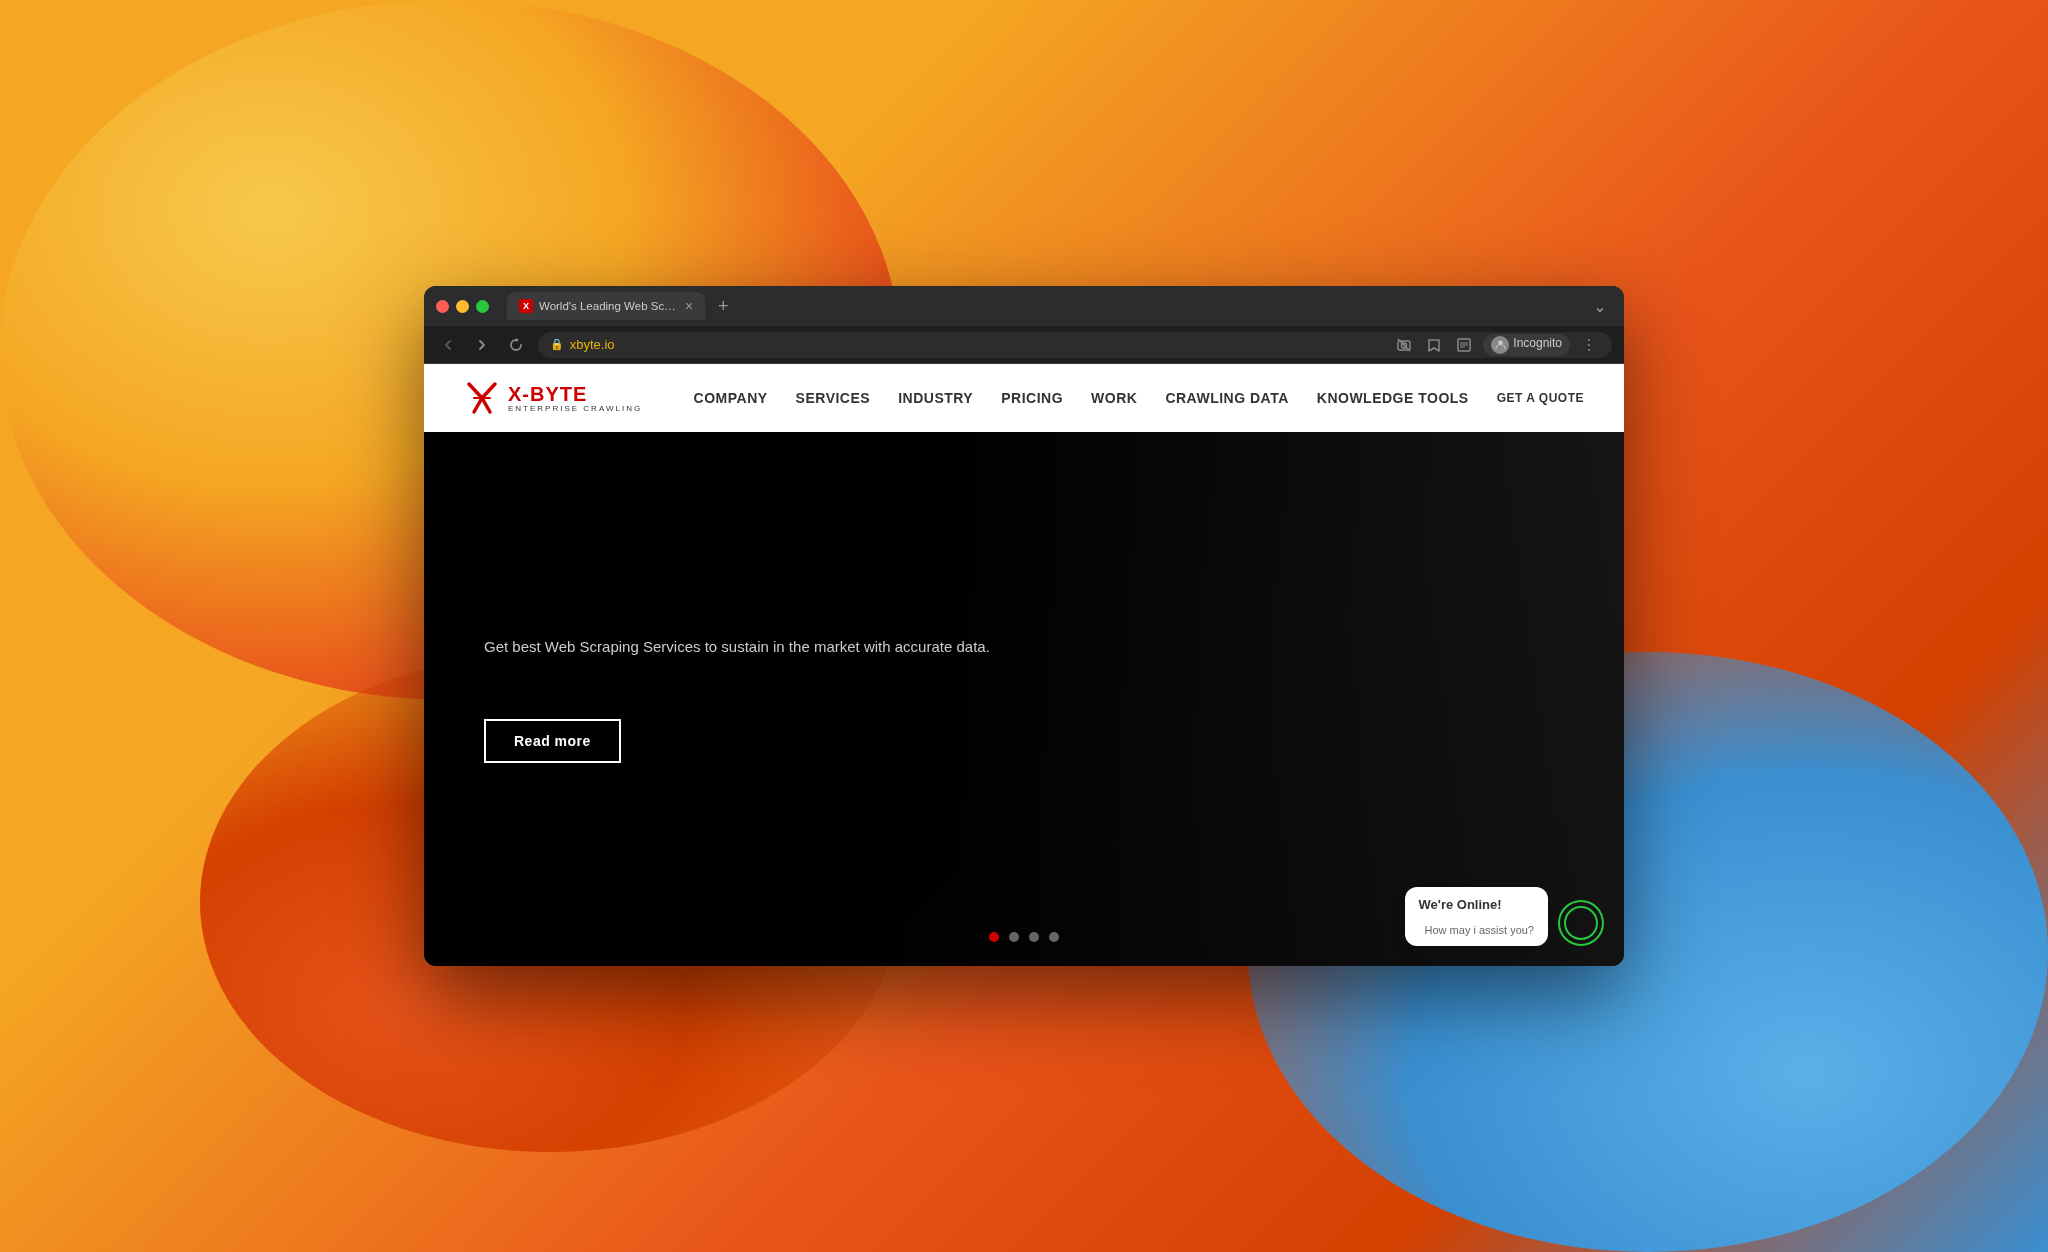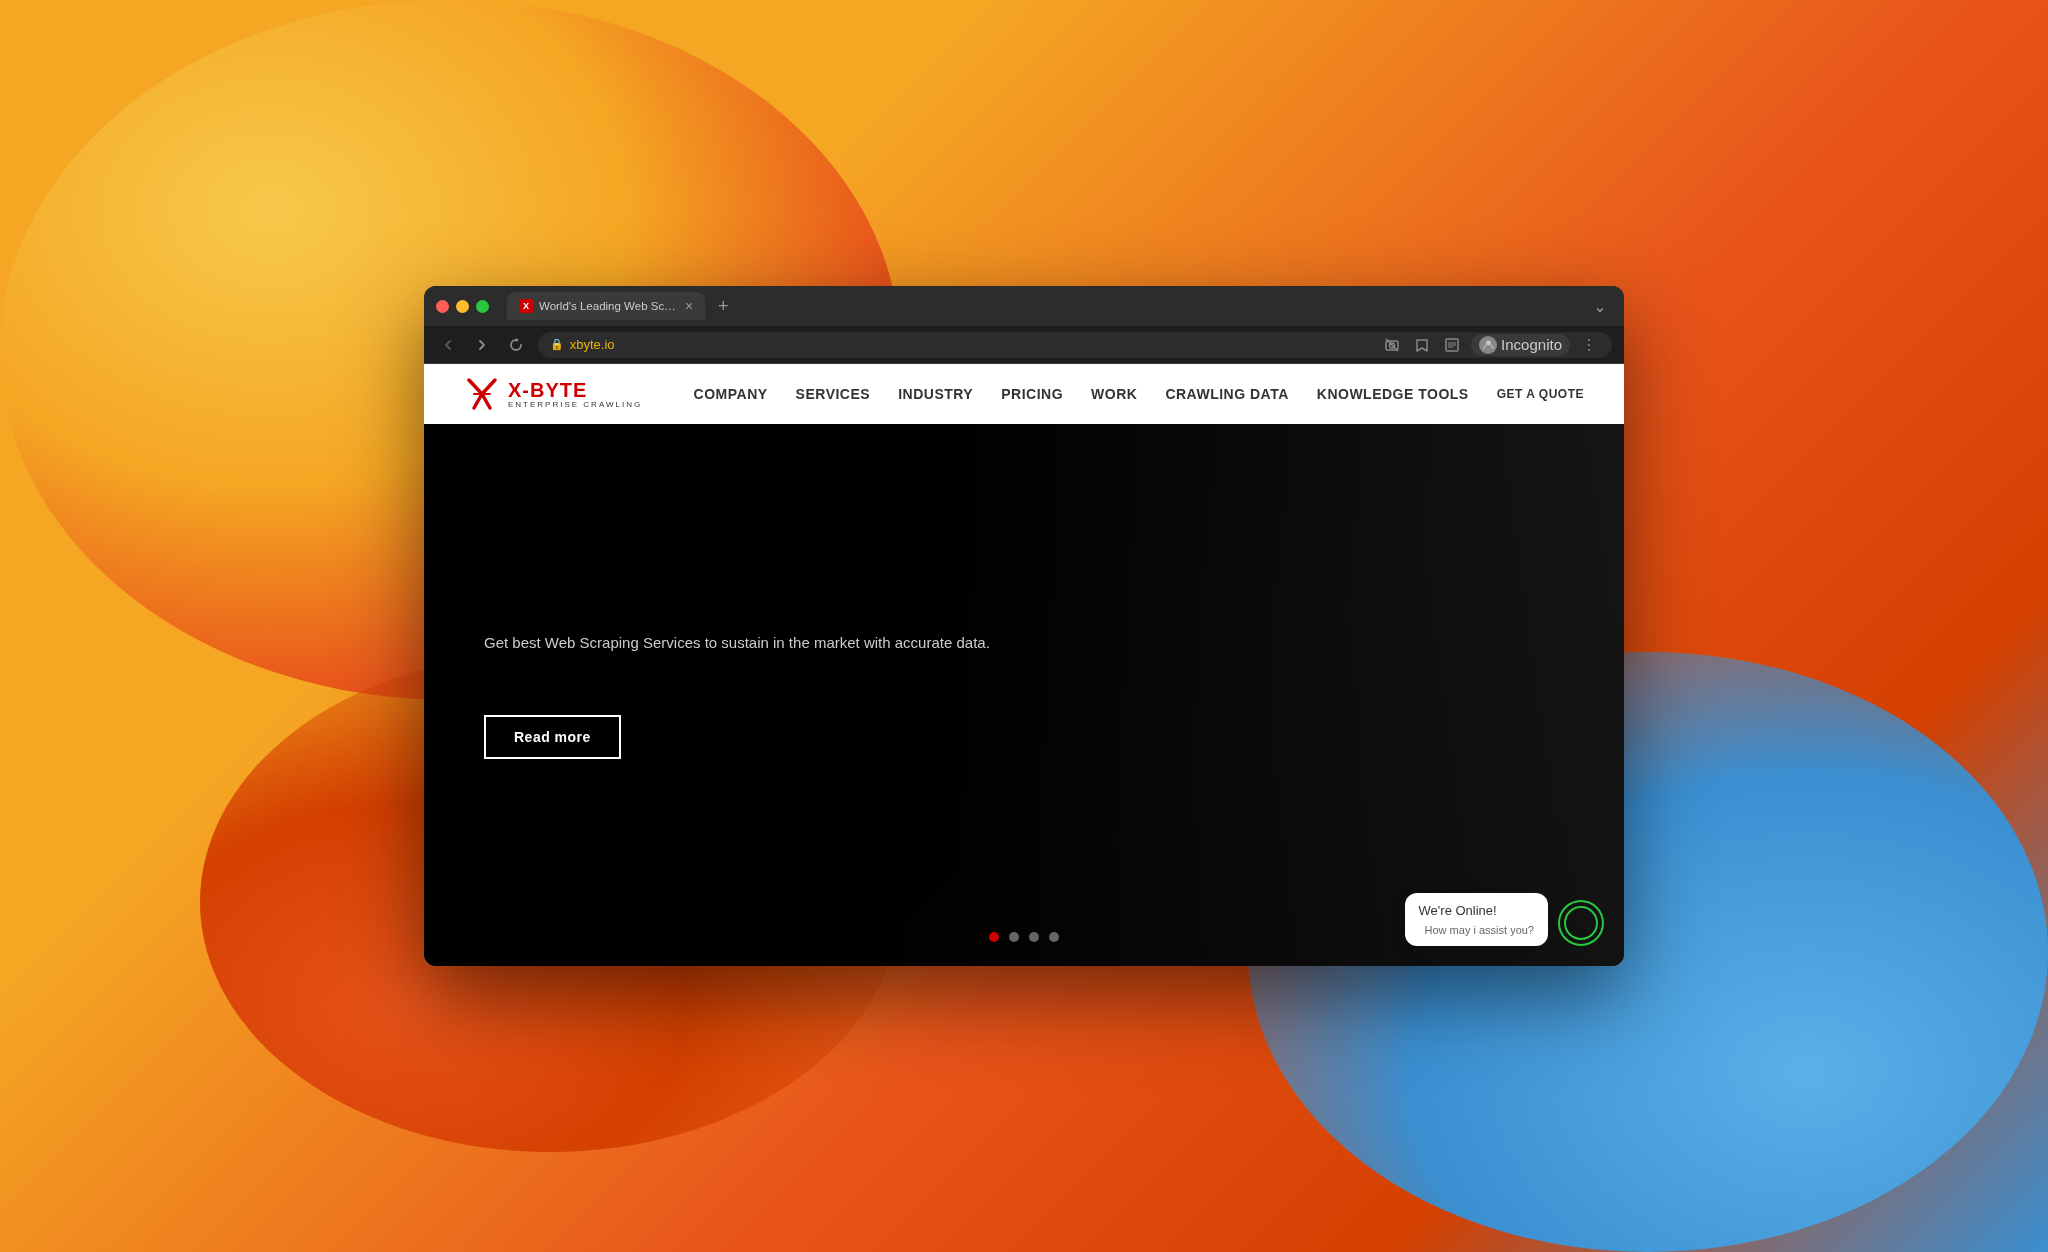--- a/index.html
+++ b/index.html
@@ -215,26 +215,26 @@
       display: flex;
       align-items: center;
       justify-content: center;
       color: #888;
       font-size: 14px;
       cursor: pointer;
     }
 
     .incognito-badge {
       display: flex;
-      align-items: center;
+      align-items: flex-start;
       gap: 4px;
       background: #3a3a3a;
       border-radius: 12px;
       padding: 2px 8px;
-      font-size: 15px;
+      font-size: 12px;
       color: #ccc;
     }
 
     .incognito-avatar {
       width: 18px;
       height: 18px;
       border-radius: 50%;
       background: #888;
       display: flex;
       align-items: center;
@@ -247,21 +247,21 @@
     .web-content {
       height: calc(100% - 78px);
       background: white;
       overflow: hidden;
       display: flex;
       flex-direction: column;
     }
 
     
     .site-navbar {
-      height: 60px;
+      height: 68px;
       background: white;
       display: flex;
       align-items: center;
       padding: 0 40px;
       box-shadow: 0 1px 4px rgba(0,0,0,0.1);
       flex-shrink: 0;
     }
 
     .site-logo {
       display: flex;
@@ -416,23 +416,23 @@
 
     .chat-bubble {
       background: white;
       border-radius: 12px;
       padding: 10px 14px;
       box-shadow: 0 4px 12px rgba(0,0,0,0.2);
     }
 
     .chat-online {
       font-size: 13px;
-      font-weight: 400;
+      font-weight: 700;
       color: #333;
-      margin-bottom: 6px;
+      margin-bottom: 12px;
     }
 
     .chat-subtitle {
       font-size: 11px;
       color: #666;
       padding-left: 6px;
     }
 
     .chat-button {
       width: 46px;

